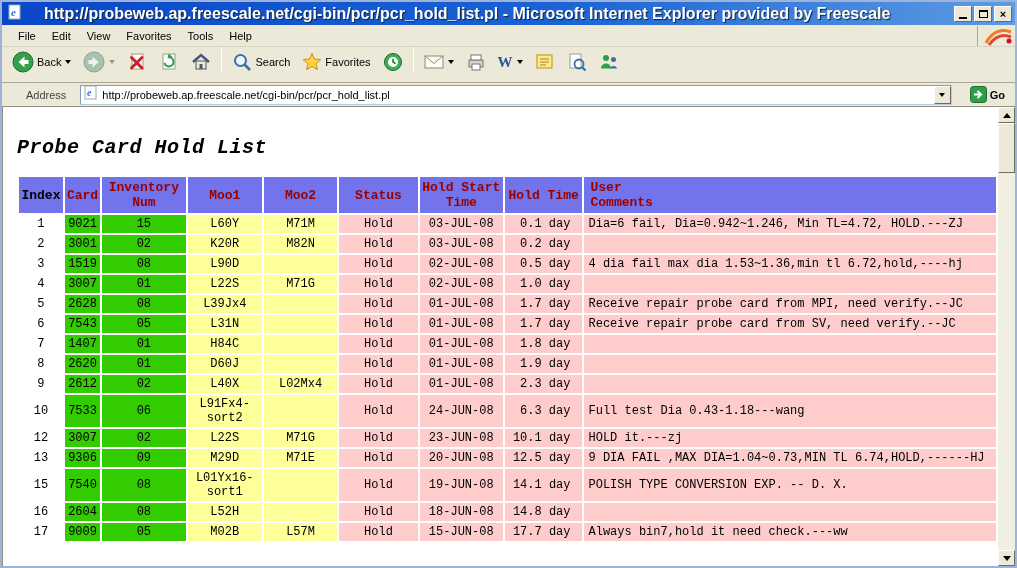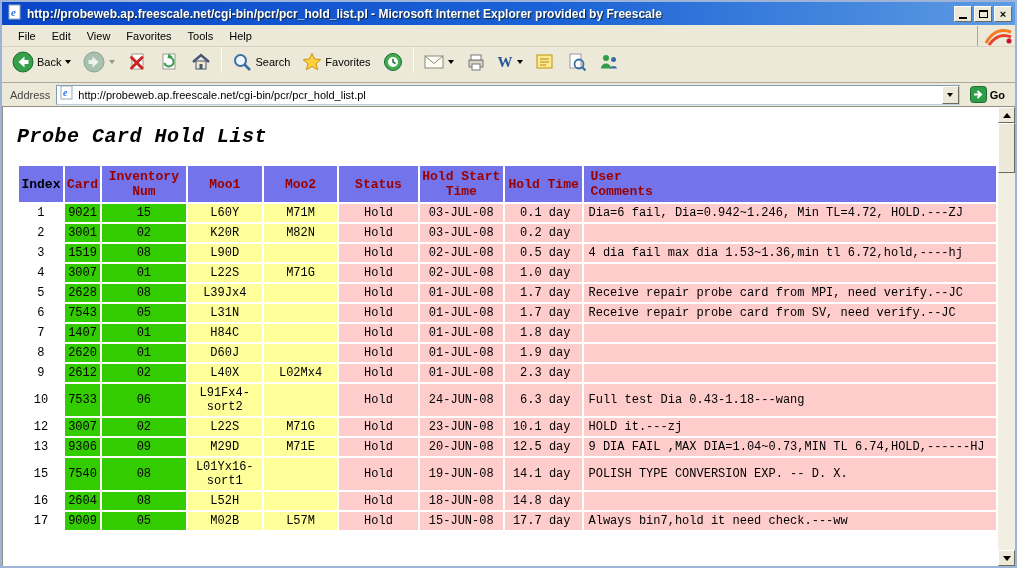--- a/index.html
+++ b/index.html
@@ -4,22 +4,22 @@
 <style>
   * { box-sizing: border-box; margin: 0; padding: 0; }
   html,body { width:1017px; height:568px; overflow:hidden; background:#808080;
               font-family:"Liberation Sans", sans-serif; }
   .window { width:1017px; height:568px; border:2px solid #9DB4D8; outline:1px solid #43577B;
             background:#ECE9D8; display:flex; flex-direction:column; }
 
   
   .titlebar { height:23px; flex:0 0 23px; display:flex; align-items:center; padding:0 3px 0 5px;
               background:linear-gradient(90deg,#0A46C8 0%,#1B63D6 55%,#5D9BE2 100%); }
-  .titlebar .title-text { color:#fff; font-weight:bold; font-size:12px; white-space:nowrap;
-                          overflow:hidden; flex:1; margin-left:4px; text-shadow:1px 1px 1px #123; }
+  .titlebar .title-text { color:#fff; font-weight:bold; font-size:16px; white-space:nowrap;
+                          overflow:hidden; flex:1; margin-left:21px; text-shadow:1px 1px 1px #123; }
   .winbtns { display:flex; gap:2px; }
   .wbtn { width:18px; height:16px; background:#ECE9D8; border:1px solid;
           border-color:#fff #6d6a5e #6d6a5e #fff; display:flex; align-items:center;
           justify-content:center; font-size:11px; font-weight:bold; color:#000; cursor:default; }
   .glyph-min { display:block; width:8px; height:2px; background:#000; margin-top:8px; }
   .glyph-max { display:block; width:9px; height:8px; border:1px solid #000; border-top-width:2px; }
 
   
   .menubar { height:22px; flex:0 0 22px; display:flex; align-items:center; padding-left:8px;
              background:#ECE9D8; border-bottom:1px solid #D8D4C4; }
@@ -34,41 +34,41 @@
   .tbtn { display:flex; align-items:center; gap:3px; padding:3px 5px; height:30px;
           border:1px solid transparent; border-radius:2px; }
   .tbtn .lbl { font-size:11px; color:#000; }
   .chev { width:0; height:0; border-left:3px solid transparent; border-right:3px solid transparent;
           border-top:4px solid #000; margin-left:1px; }
   .chev.dis { border-top-color:#9a9784; }
   .tsep { width:1px; height:26px; background:#ACA899; border-right:1px solid #fff; margin:0 4px; }
   .w-ico { color:#2B579A; font-weight:bold; font-size:15px; font-family:"Liberation Serif",serif; }
 
   
-  .addressbar { height:24px; flex:0 0 24px; display:flex; align-items:center; gap:6px;
-                padding:0 4px 0 8px; background:#ECE9D8; border-bottom:1px solid #919083; }
+  .addressbar { height:24px; flex:0 0 24px; display:flex; align-items:center; gap:14px;
+                padding:0 4px 0 24px; background:#ECE9D8; border-bottom:1px solid #919083; }
   .addr-label { font-size:11px; color:#444; }
   .addr-input { flex:1; height:20px; background:#fff; border:1px solid;
                 border-color:#7F9DB9 #B9CDE0 #B9CDE0 #7F9DB9; display:flex; align-items:center;
                 padding-left:3px; position:relative; }
   .addr-input .url { font-size:11px; color:#000; margin-left:4px; flex:1; white-space:nowrap;
                      overflow:hidden; }
   .addr-drop { width:17px; height:18px; background:#ECE9D8; border:1px solid;
                border-color:#fff #6d6a5e #6d6a5e #fff; display:flex; align-items:center;
                justify-content:center; }
   .tri-down-s { width:0;height:0;border-left:3px solid transparent;border-right:3px solid transparent;
                 border-top:4px solid #000; }
   .go-btn { display:flex; align-items:center; gap:3px; padding:2px 6px 2px 4px; }
   .go-btn .lbl { font-size:11px; font-weight:bold; color:#000; }
 
   
   .content { flex:1; position:relative; background:#fff; overflow:hidden;
              border-left:1px solid #919083; }
   .page-body { position:absolute; top:0; left:0; right:17px; bottom:0; overflow:hidden;
-               padding:16px 0 0 14px; background:#fff; }
+               padding:27px 0 0 14px; background:#fff; }
   h1.page-title { font-family:"Liberation Mono","DejaVu Sans Mono",monospace;
                   font-style:italic; font-weight:bold; font-size:20px; color:#000;
                   letter-spacing:0.5px; margin:2px 0 16px 0; }
 
   
   table.hold { border-collapse:separate; border-spacing:2px; table-layout:fixed;
                background:#fff; font-family:"Liberation Mono","DejaVu Sans Mono",monospace;
                font-size:12px; }
   .hold th { background:#7373EB; color:#990000; font-weight:bold; font-size:13px;
              text-align:center; vertical-align:middle; padding:3px 2px; white-space:pre-line;

